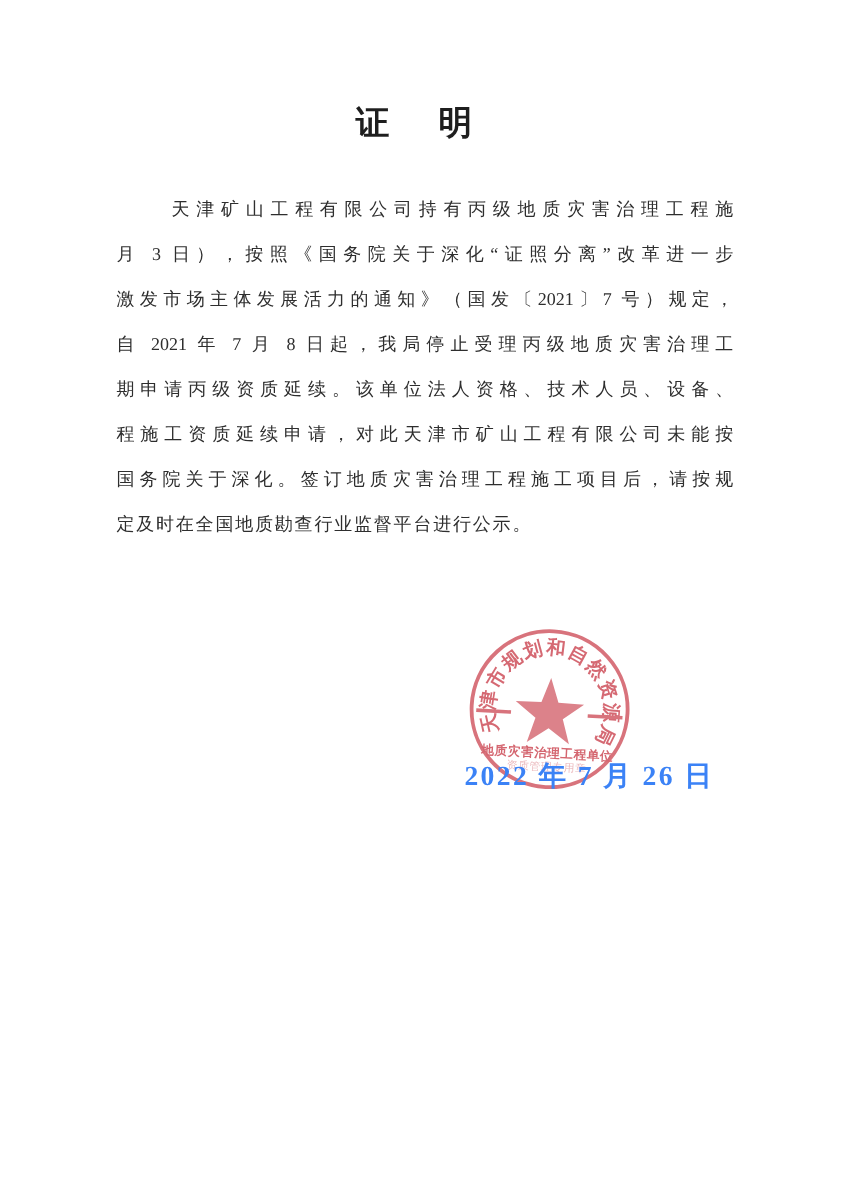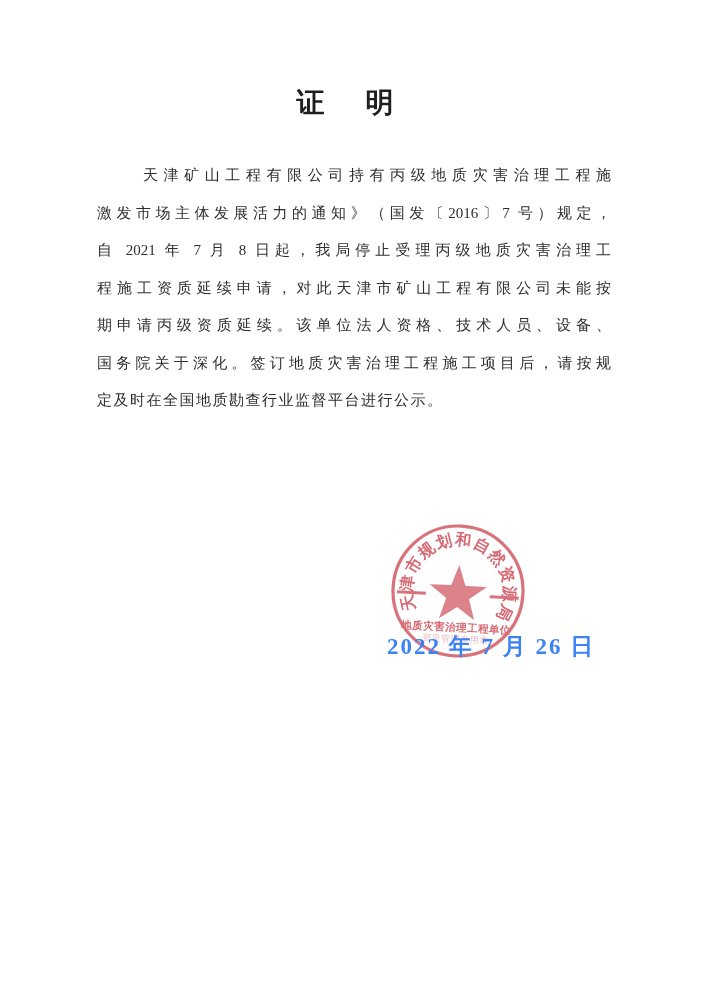--- a/index.html
+++ b/index.html
@@ -83,24 +83,25 @@
 </style>
 </head>
 <body>
 
 <div class="page">
 
   <h1 class="title">证 明</h1>
 
   <div class="body-text">
     <div class="line indent">天津矿山工程有限公司持有丙级地质灾害治理工程施</div>
-    <div class="line">激发市场主体发展活力的通知》（国发〔2016〕7 号）规定，</div>
+    <div class="line">月 3 日），按照《国务院关于深化“证照分离”改革进一步</div>
+    <div class="line">激发市场主体发展活力的通知》（国发〔2021〕7 号）规定，</div>
     <div class="line">自 2021 年 7 月 8 日起，我局停止受理丙级地质灾害治理工</div>
+    <div class="line">期申请丙级资质延续。该单位法人资格、技术人员、设备、</div>
     <div class="line">程施工资质延续申请，对此天津市矿山工程有限公司未能按</div>
-    <div class="line">期申请丙级资质延续。该单位法人资格、技术人员、设备、</div>
     <div class="line">国务院关于深化。签订地质灾害治理工程施工项目后，请按规</div>
     <div class="line last">定及时在全国地质勘查行业监督平台进行公示。</div>
   </div>
 
   <svg class="seal" viewBox="0 0 172 172">
     <defs>
       <path id="ring-arc" d="M 46.2 109 A 46 46 0 1 1 125.8 109" fill="none"></path>
     </defs>
 
     <circle cx="86" cy="86" r="65" fill="none" stroke="#d3606a" stroke-width="3.2"></circle>

